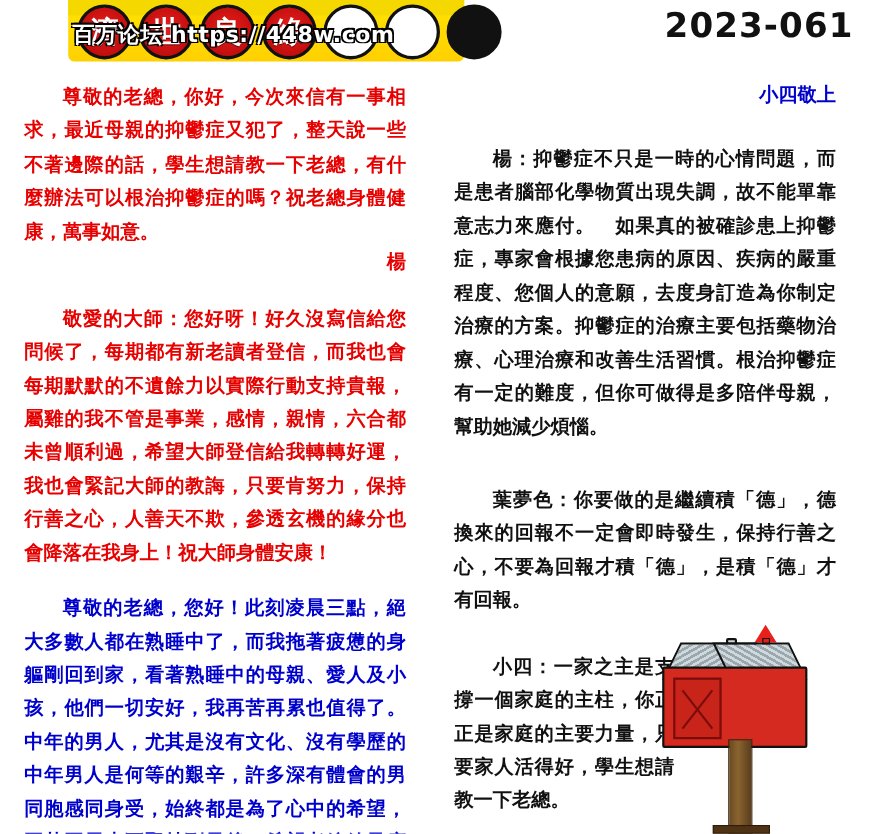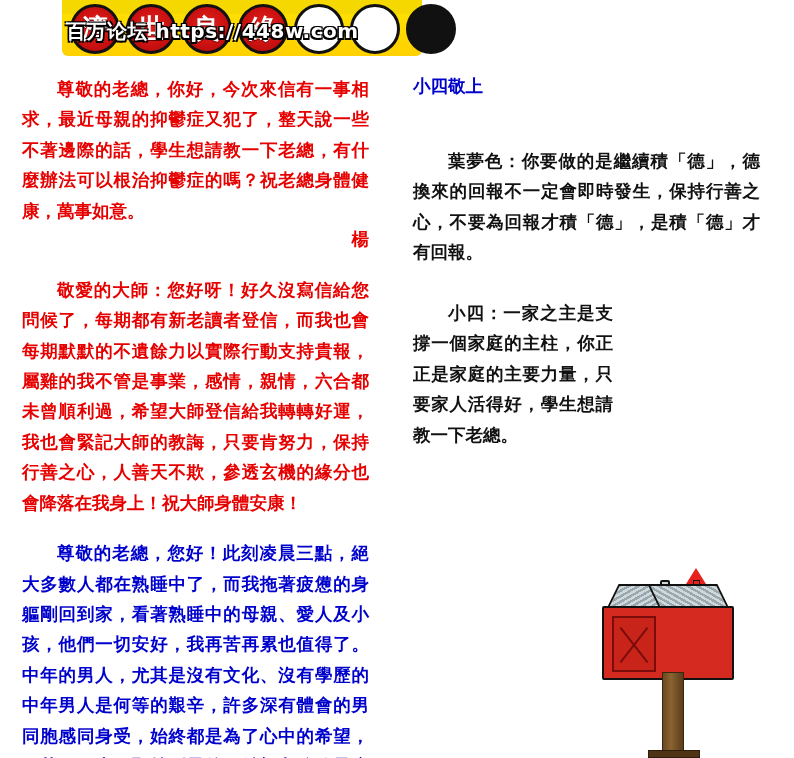--- a/index.html
+++ b/index.html
@@ -135,21 +135,21 @@
 
   .sign {
     display: block;
     text-align: right;
     margin-top: -2px;
   }
   .top-right-sign {
     font-size: 17.5px;
     font-weight: bold;
     color: #0000cc;
-    text-align: left;
+    text-align: right;
     margin: 0 0 16px 0;
   }
 
   
   .spacer-10 { height: 10px; }
   .spacer-16 { height: 16px; }
 
   
   .mailbox {
     position: absolute;
@@ -295,20 +295,21 @@
     </div>
     <div class="circ red">
       <span class="ch">緣</span>
     </div>
     <div class="circ"></div>
     <div class="circ"></div>
     <div class="circ black"></div>
   </div>
 
   <div class="watermark">百万论坛 https://448w.com</div>
+  <div class="issue-number">2023-061</div>
 </div>
 
 <div class="columns">
 
   <div class="col">
 
     <div>
       <p class="para indent red">尊敬的老總，你好，今次來信有一事相求，最近母親的抑鬱症又犯了，整天說一些不著邊際的話，學生想請教一下老總，有什麼辦法可以根治抑鬱症的嗎？祝老總身體健康，萬事如意。</p>
       <div class="para red sign" style="margin-top:-22px;">楊</div>
     </div>
@@ -322,20 +323,23 @@
     </div>
 
   </div>
 
   <div class="col">
 
     <div class="top-right-sign">小四敬上</div>
 
     <div class="spacer-16"></div>
 
+    <div>
+      <p class="para indent black">楊：抑鬱症不只是一時的心情問題，而是患者腦部化學物質出現失調，故不能單靠意志力來應付。　如果真的被確診患上抑鬱症，專家會根據您患病的原因、疾病的嚴重程度、您個人的意願，去度身訂造為你制定治療的方案。抑鬱症的治療主要包括藥物治療、心理治療和改善生活習慣。根治抑鬱症有一定的難度，但你可做得是多陪伴母親，幫助她減少煩惱。</p>
+    </div>
 
     <div class="spacer-16"></div>
 
     <div>
       <p class="para indent black">葉夢色：你要做的是繼續積「德」，德換來的回報不一定會即時發生，保持行善之心，不要為回報才積「德」，是積「德」才有回報。</p>
     </div>
 
     <div class="spacer-10"></div>
 
     <div style="width:200px;">

